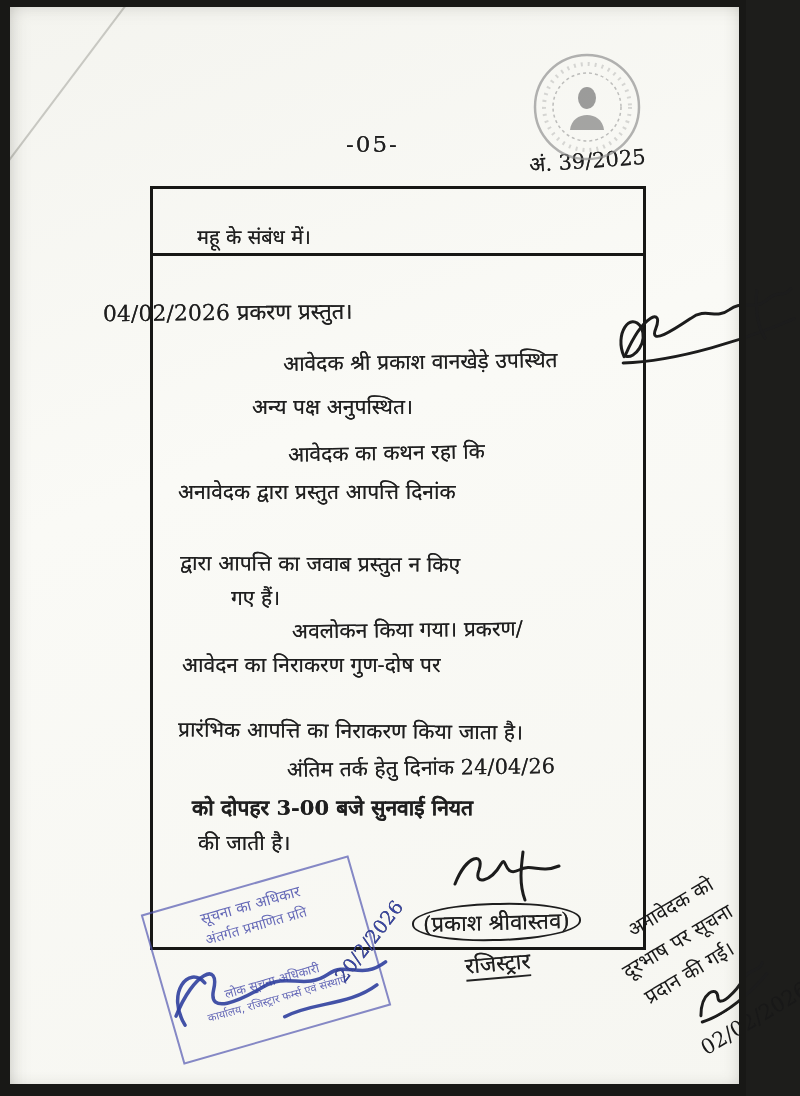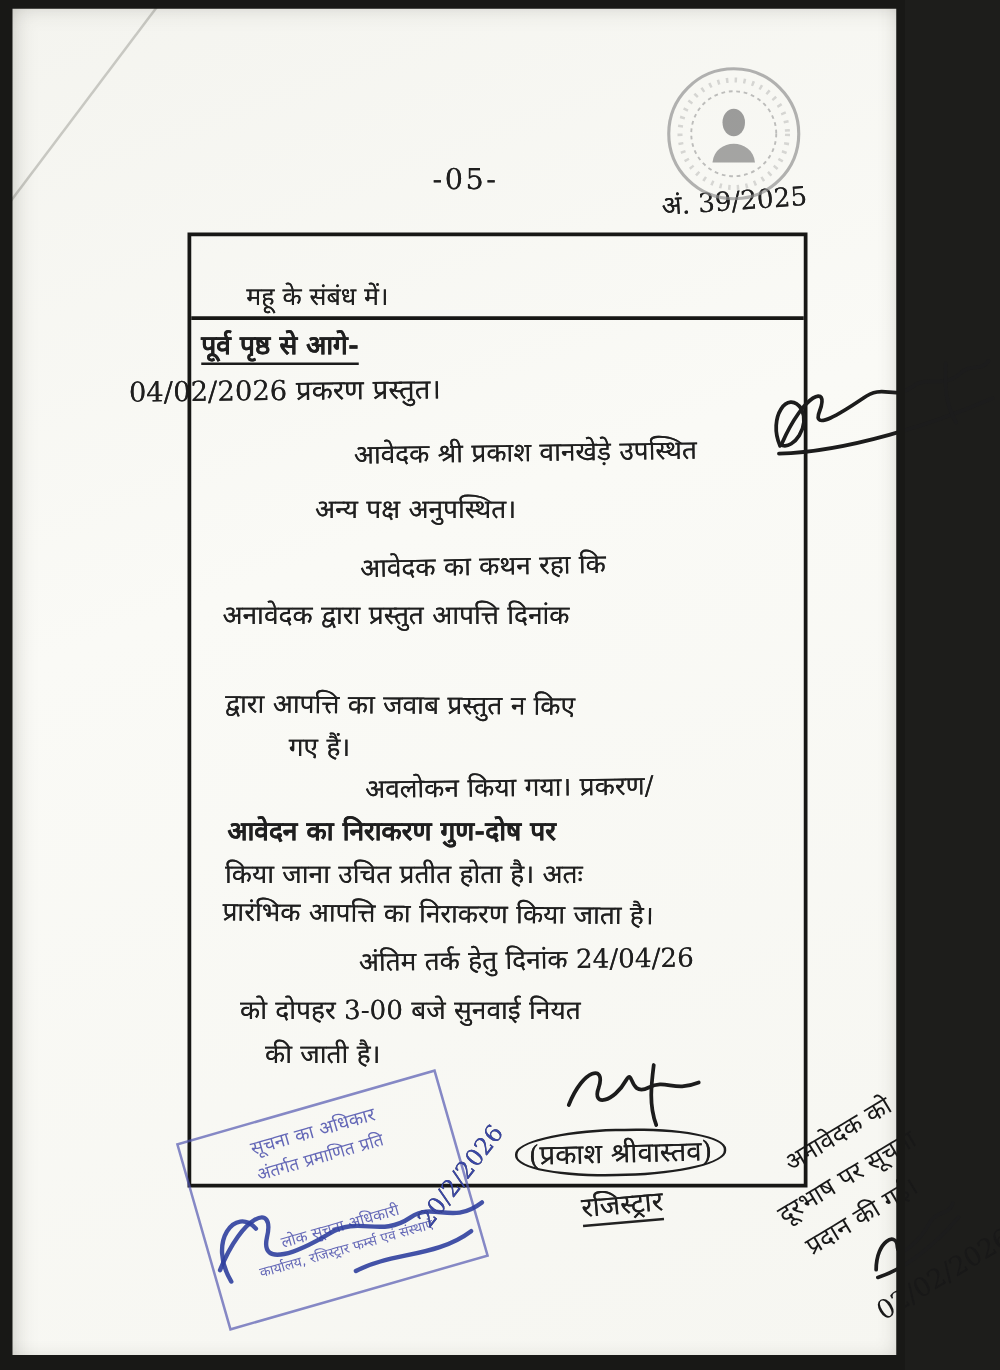--- a/index.html
+++ b/index.html
@@ -1,16 +1,16 @@
 <!DOCTYPE html>
 <html><head>
 <meta charset="utf-8">
 <style>
   html,body{margin:0;padding:0;width:800px;height:1096px;background:#1d1d1b;overflow:hidden;}
-  #canvas{position:relative;width:724px;height:1096px;background:linear-gradient(160deg,#f4f4ef 0%,#fafaf6 40%,#f6f6f1 100%);}
+  #canvas{position:relative;width:724px;height:1096px;background:linear-gradient(160deg,#f4f4ef 0%,#fafaf6 40%,#f6f6f1 100%);padding-left:22px;}
   .hw{position:absolute;font-family:"DejaVu Serif",serif;color:#1f1f1f;white-space:nowrap;
       text-shadow:0 0 .5px rgba(25,25,25,.8);}
   .edge{position:absolute;background:#181816;z-index:40;}
   .vignette{position:absolute;inset:0;pointer-events:none;z-index:30;
       box-shadow:inset 16px 10px 22px -12px rgba(70,68,60,.5), inset -12px -14px 20px -12px rgba(70,68,60,.45);}
   .crease{position:absolute;left:8px;top:160px;width:198px;height:1.5px;background:#c8c8c2;
       transform:rotate(-53deg);transform-origin:0 0;z-index:2;}
   .page-number{left:346px;top:131px;font-size:23px;letter-spacing:2px;}
   .ref-number{left:529px;top:146px;font-size:21px;transform:rotate(-4deg);}
   .order-box{position:absolute;left:150px;top:186px;width:490px;height:758px;
@@ -60,37 +60,35 @@
     <circle cx="59" cy="59" r="52" fill="none" stroke="#8f8f8f" stroke-width="2.5" opacity="0.85"></circle>
     <circle cx="59" cy="59" r="43" fill="none" stroke="#9a9a9a" stroke-width="4" stroke-dasharray="2 5" opacity="0.45"></circle>
     <circle cx="59" cy="59" r="34" fill="none" stroke="#8f8f8f" stroke-width="1.5" stroke-dasharray="3 3" opacity="0.7"></circle>
     <ellipse cx="59" cy="50" rx="9" ry="11" fill="#787878" opacity="0.9"></ellipse>
     <path d="M42,82 C44,62 74,62 76,82 Z" fill="#7d7d7d" opacity="0.85"></path>
   </svg>
 
   <div class="order-box">
     <div class="subject-row"></div>
     <div class="hw subj2">महू के संबंध में।</div>
-    <div class="hw continuation">पूर्व पृष्ठ से आगे-</div>
   </div>
 
   <div class="hw" style="left:103px;top:296px;font-size:22px;transform:rotate(-0.6deg);">04/02/2026  प्रकरण प्रस्तुत।</div>
   <div class="hw" style="left:283px;top:347px;font-size:21px;transform:rotate(-0.8deg);">आवेदक श्री प्रकाश वानखेड़े उपस्थित</div>
   <div class="hw" style="left:252px;top:392px;font-size:21px;">अन्य पक्ष अनुपस्थित।</div>
   <div class="hw" style="left:288px;top:438px;font-size:21px;transform:rotate(-1deg);">आवेदक का कथन रहा कि</div>
   <div class="hw" style="left:178px;top:477px;font-size:21px;">अनावेदक द्वारा प्रस्तुत आपत्ति दिनांक</div>
   <div class="hw" style="left:180px;top:549px;font-size:21px;transform:rotate(0.4deg);">द्वारा आपत्ति का जवाब प्रस्तुत न किए</div>
   <div class="hw" style="left:183px;top:583px;font-size:21px;margin-left:48px;">गए हैं।</div>
   <div class="hw" style="left:292px;top:615px;font-size:21px;transform:rotate(-0.7deg);">अवलोकन किया गया। प्रकरण/</div>
-  <div class="hw" style="left:182px;top:650px;font-size:21px;font-weight:bold;">आवेदन का निराकरण गुण-दोष पर</div>
-  <div class="hw" style="left:180px;top:684px;font-size:21px;">किया जाना उचित प्रतीत होता है। अतः</div>
+  <div class="hw" style="left:182px;top:650px;font-size:21px;">आवेदन का निराकरण गुण-दोष पर</div>
   <div class="hw" style="left:178px;top:716px;font-size:21px;transform:rotate(0.5deg);">प्रारंभिक आपत्ति का निराकरण किया जाता है।</div>
   <div class="hw" style="left:287px;top:753px;font-size:21px;transform:rotate(-0.8deg);">अंतिम तर्क हेतु दिनांक 24/04/26</div>
-  <div class="hw" style="left:192px;top:793px;font-size:21px;">को दोपहर 3-00 बजे सुनवाई नियत</div>
-  <div class="hw" style="left:212px;top:828px;font-size:21px;">की जाती है।</div>
+  <div class="hw" style="left:192px;top:793px;font-size:21px;font-weight:bold;">को दोपहर 3-00 बजे सुनवाई नियत</div>
+  <div class="hw" style="left:198px;top:828px;font-size:21px;">की जाती है।</div>
 
   <svg class="sig-svg" style="left:445px;top:848px;" width="125" height="56" viewBox="0 0 125 56">
     <path d="M10,36 C22,6 40,4 34,22 C28,38 46,34 56,16 C62,6 58,30 74,22 C88,15 94,26 114,18"></path>
     <path d="M78,4 C76,20 74,36 80,52"></path>
   </svg>
   <div class="hw signatory-name">(प्रकाश श्रीवास्तव)</div>
   <div class="hw signatory-desig">रजिस्ट्रार</div>
 
   <svg class="sig-svg" style="left:612px;top:292px;transform:rotate(-10deg);" width="188" height="68" viewBox="0 0 188 68">
     <path d="M10,48 C34,12 56,8 44,28 C34,44 62,32 80,24 C98,15 104,30 120,22 C134,14 144,28 160,18 C170,11 176,20 184,12"></path>

